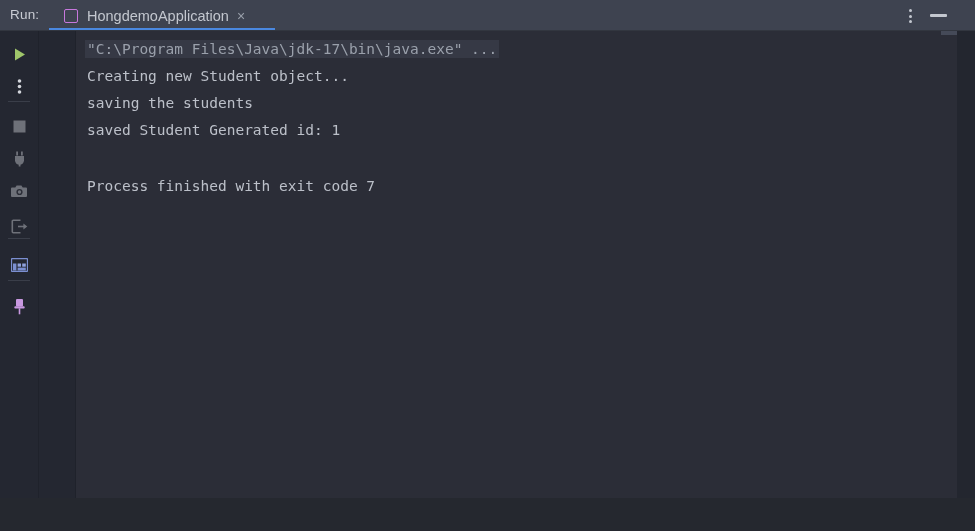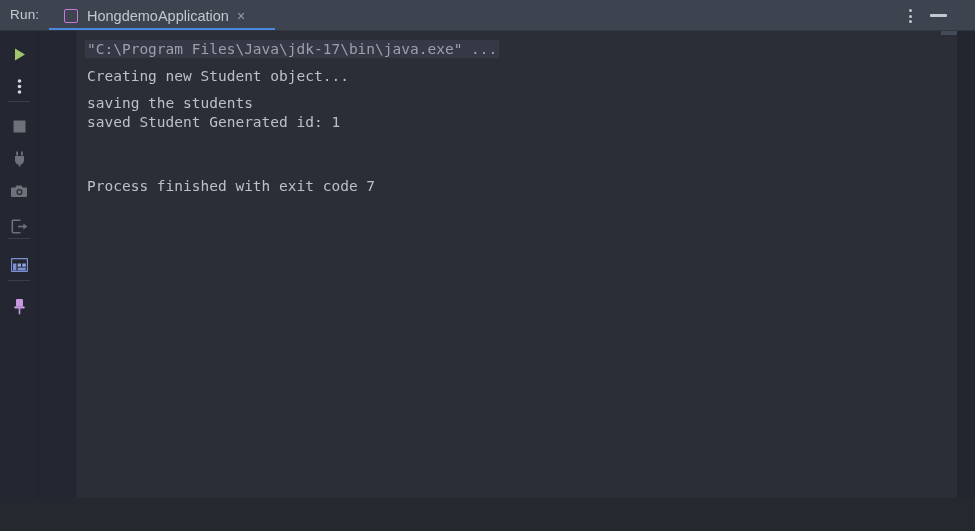--- a/index.html
+++ b/index.html
@@ -257,21 +257,21 @@
     </div>
   </div>
 
   <div class="rail-div-1"></div>
   <div class="rail-div-2"></div>
 
   <div class="console">
     <div class="cline cmd" style="top:9px">"C:\Program Files\Java\jdk-17\bin\java.exe" ...</div>
     <div class="cline" style="top:37px">Creating new Student object...</div>
     <div class="cline" style="top:64px">saving the students</div>
-    <div class="cline" style="top:83px">saved Student Generated id: 1</div>
+    <div class="cline" style="top:91px">saved Student Generated id: 1</div>
     <div class="cline" style="top:147px">Process finished with exit code 7</div>
   </div>
   <div class="console-scroll-top"></div>
   <div class="right-strip"></div>
 
   <div class="status-topline"></div>
   <div class="statusbar">
 
     
 

